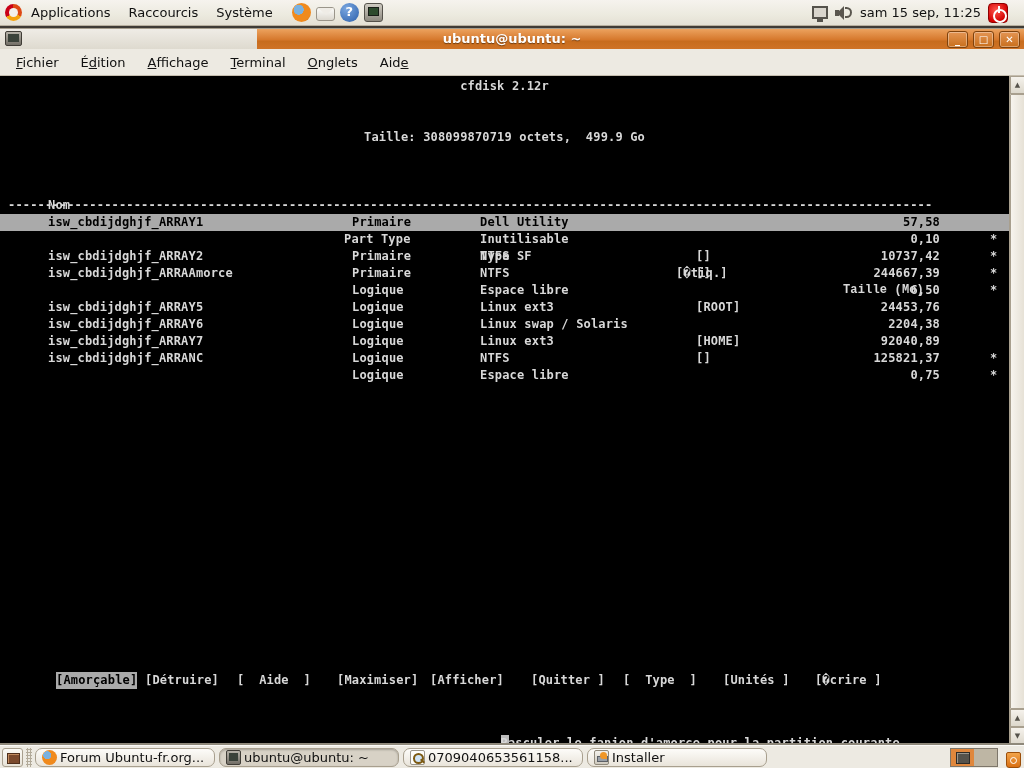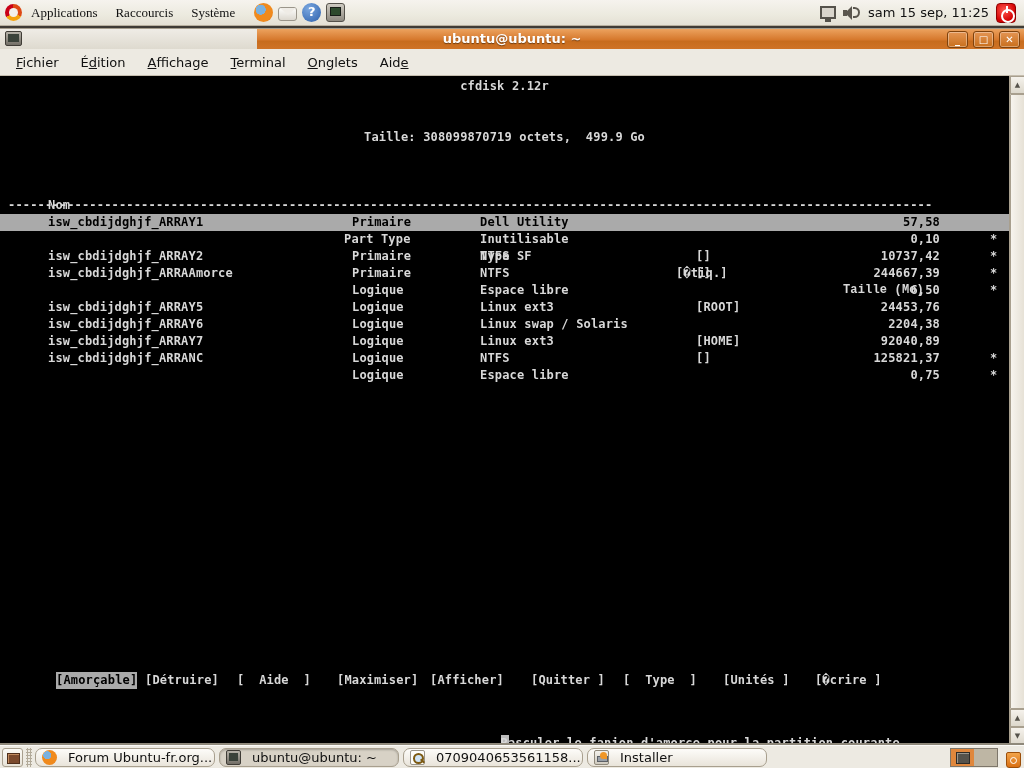--- a/index.html
+++ b/index.html
@@ -3,33 +3,33 @@
 <meta charset="utf-8">
 <style>
   * { margin:0; padding:0; box-sizing:border-box; }
   html,body { width:1024px; height:768px; overflow:hidden; }
   body { background:#3f3b35; font-family:"DejaVu Sans","Liberation Sans",sans-serif; position:relative; }
 
   
   #panel { position:absolute; left:0; top:0; width:1024px; height:26px;
     background:linear-gradient(#f6f3ee,#eceadf 60%,#e4e0d4); border-bottom:1px solid #b7af9e;
     display:flex; align-items:center; font-size:13px; color:#111; }
-  .pmenu { padding:3px 9px; cursor:default;font-family:Liberation Serif, serif; }
+  .pmenu { padding:3px 9px; cursor:default; }
   .ulogo { width:17px; height:17px; border-radius:50%; margin-left:5px; position:relative;
     background:conic-gradient(#dd4814 0 33%,#f4a30e 33% 66%,#c90016 66% 100%); }
   .ulogo:after { content:""; position:absolute; left:4px; top:4px; width:9px; height:9px; border-radius:50%; background:#f3f0ea; }
   .launchers { display:flex; align-items:center; gap:5px; margin-left:10px; }
   .licon { width:19px; height:19px; border-radius:3px; position:relative; }
   .i-firefox { background:radial-gradient(circle at 35% 35%, #7ab1e0 0 28%, #f08a1d 30% 70%, #c4540a 100%); border-radius:50%; }
   .i-mail { background:linear-gradient(#fdfdfb,#dcd8cf); border:1px solid #9a958a; height:14px; margin-top:2px; }
   .i-mail:after { content:""; position:absolute; left:1px; top:0; border-left:8px solid transparent; border-right:8px solid transparent; border-top:7px solid #efece6; }
   .i-help { background:radial-gradient(circle at 35% 30%, #7aa7e0, #2c5faa); border-radius:50%; color:#fff; font-weight:bold; font-size:13px; text-align:center; line-height:18px; }
   .i-shot { background:linear-gradient(#cfcbc2,#8e8a80); border:1px solid #55524b; }
   .i-shot:after { content:""; position:absolute; left:3px; top:3px; right:3px; bottom:5px; background:#2d4a2d; border:1px solid #171d17; }
-  #panel-right { margin-left:auto; display:flex; align-items:center; gap:7px; padding-right:8px; }
+  #panel-right { margin-left:auto; display:flex; align-items:center; gap:7px; padding-right:16px; }
   .i-display { width:16px; height:13px; border:2px solid #55524b; background:#d9d5cc; position:relative; }
   .i-display:after{ content:""; position:absolute; left:3px; bottom:-5px; width:6px; height:3px; background:#55524b; }
   .i-vol { width:18px; height:14px; position:relative; }
   .i-vol:before { content:""; position:absolute; left:0; top:4px; width:4px; height:6px; background:#5a564e; }
   .i-vol:after { content:""; position:absolute; left:2px; top:0; border-top:7px solid transparent; border-bottom:7px solid transparent; border-right:7px solid #5a564e; }
   .i-vol .wave { position:absolute; left:10px; top:1px; width:7px; height:11px; border:2px solid #5a564e; border-left:none; border-radius:0 8px 8px 0; }
   #clock { font-size:13px; color:#111; white-space:pre; }
   .i-power { width:20px; height:20px; border-radius:4px; background:radial-gradient(circle at 40% 35%, #ff5a50, #d40000 70%); border:1px solid #8e0000; position:relative; }
   .i-power:before { content:""; position:absolute; left:4px; top:5px; width:10px; height:10px; border:2px solid #fff; border-radius:50%; }
   .i-power:after { content:""; position:absolute; left:9px; top:2px; width:2px; height:7px; background:#fff; }
@@ -80,21 +80,21 @@
   .st-up{top:0} .st-bup{top:633px} .st-bdn{top:651px}
   #slider { position:absolute; left:0; top:18px; width:15px; height:615px; background:linear-gradient(90deg,#f7f4ee,#e6e1d6); border:1px solid #a89f8e; border-radius:1px; }
 
   
   #taskbar { position:absolute; left:0; top:745px; width:1024px; height:23px; background:#edeae2; border-top:1px solid #fbfaf7; box-shadow:0 -2px 0 #8f897b; display:flex; align-items:center; font-size:13px; color:#111; }
   #showdesk { width:21px; height:19px; margin-left:2px; border:1px solid #a89f8e; border-radius:3px; background:linear-gradient(#fbfaf6,#e7e2d7); position:relative; }
   #showdesk:after { content:""; position:absolute; left:4px; top:4px; width:11px; height:9px; background:#7b4a2d; border:1px solid #4f2f1c; box-shadow:inset 1px 1px 0 #c08a5e; }
   .handle { width:6px; height:19px; margin:0 3px; background:radial-gradient(#b2aa99 1px, transparent 1.2px); background-size:3px 3px; }
   #taskbtns { display:flex; gap:4px; }
   .taskbtn { width:180px; height:19px; border:1px solid #a89f8e; border-radius:7px; background:linear-gradient(#fdfcf9,#e9e4da);
-    display:flex; align-items:center; gap:11px; padding:0 6px; overflow:hidden; white-space:nowrap; }
+    display:flex; align-items:center; gap:3px; padding:0 6px; overflow:hidden; white-space:nowrap; }
   .taskbtn.active { background:#d8d2c6; box-shadow:inset 0 1px 2px rgba(0,0,0,.25); }
   .ticon { width:15px; height:15px; flex:none; position:relative; border-radius:2px; }
   .ti-firefox { background:radial-gradient(circle at 35% 35%, #7ab1e0 0 28%, #f08a1d 30% 70%, #c4540a 100%); border-radius:50%; }
   .ti-terminal { background:linear-gradient(#b5b1a8,#726e66); border:1px solid #3f3c36; }
   .ti-terminal:after { content:""; position:absolute; left:2px; top:2px; right:2px; bottom:3px; background:#3a423a; }
   .ti-search { background:#fdfdfb; border:1px solid #9a958a; }
   .ti-search:before { content:""; position:absolute; left:2px; top:2px; width:7px; height:7px; border:2px solid #7d5a12; border-radius:50%; background:#cfe3f5; }
   .ti-search:after { content:""; position:absolute; left:9px; top:9px; width:5px; height:2px; background:#7d5a12; transform:rotate(45deg); }
   .ti-installer { background:linear-gradient(#f3f1ec,#cfcabe); border:1px solid #8f897b; }
   .ti-installer:before { content:""; position:absolute; left:2px; bottom:2px; width:9px; height:4px; background:#9aa0a8; border:1px solid #5c6066; }

